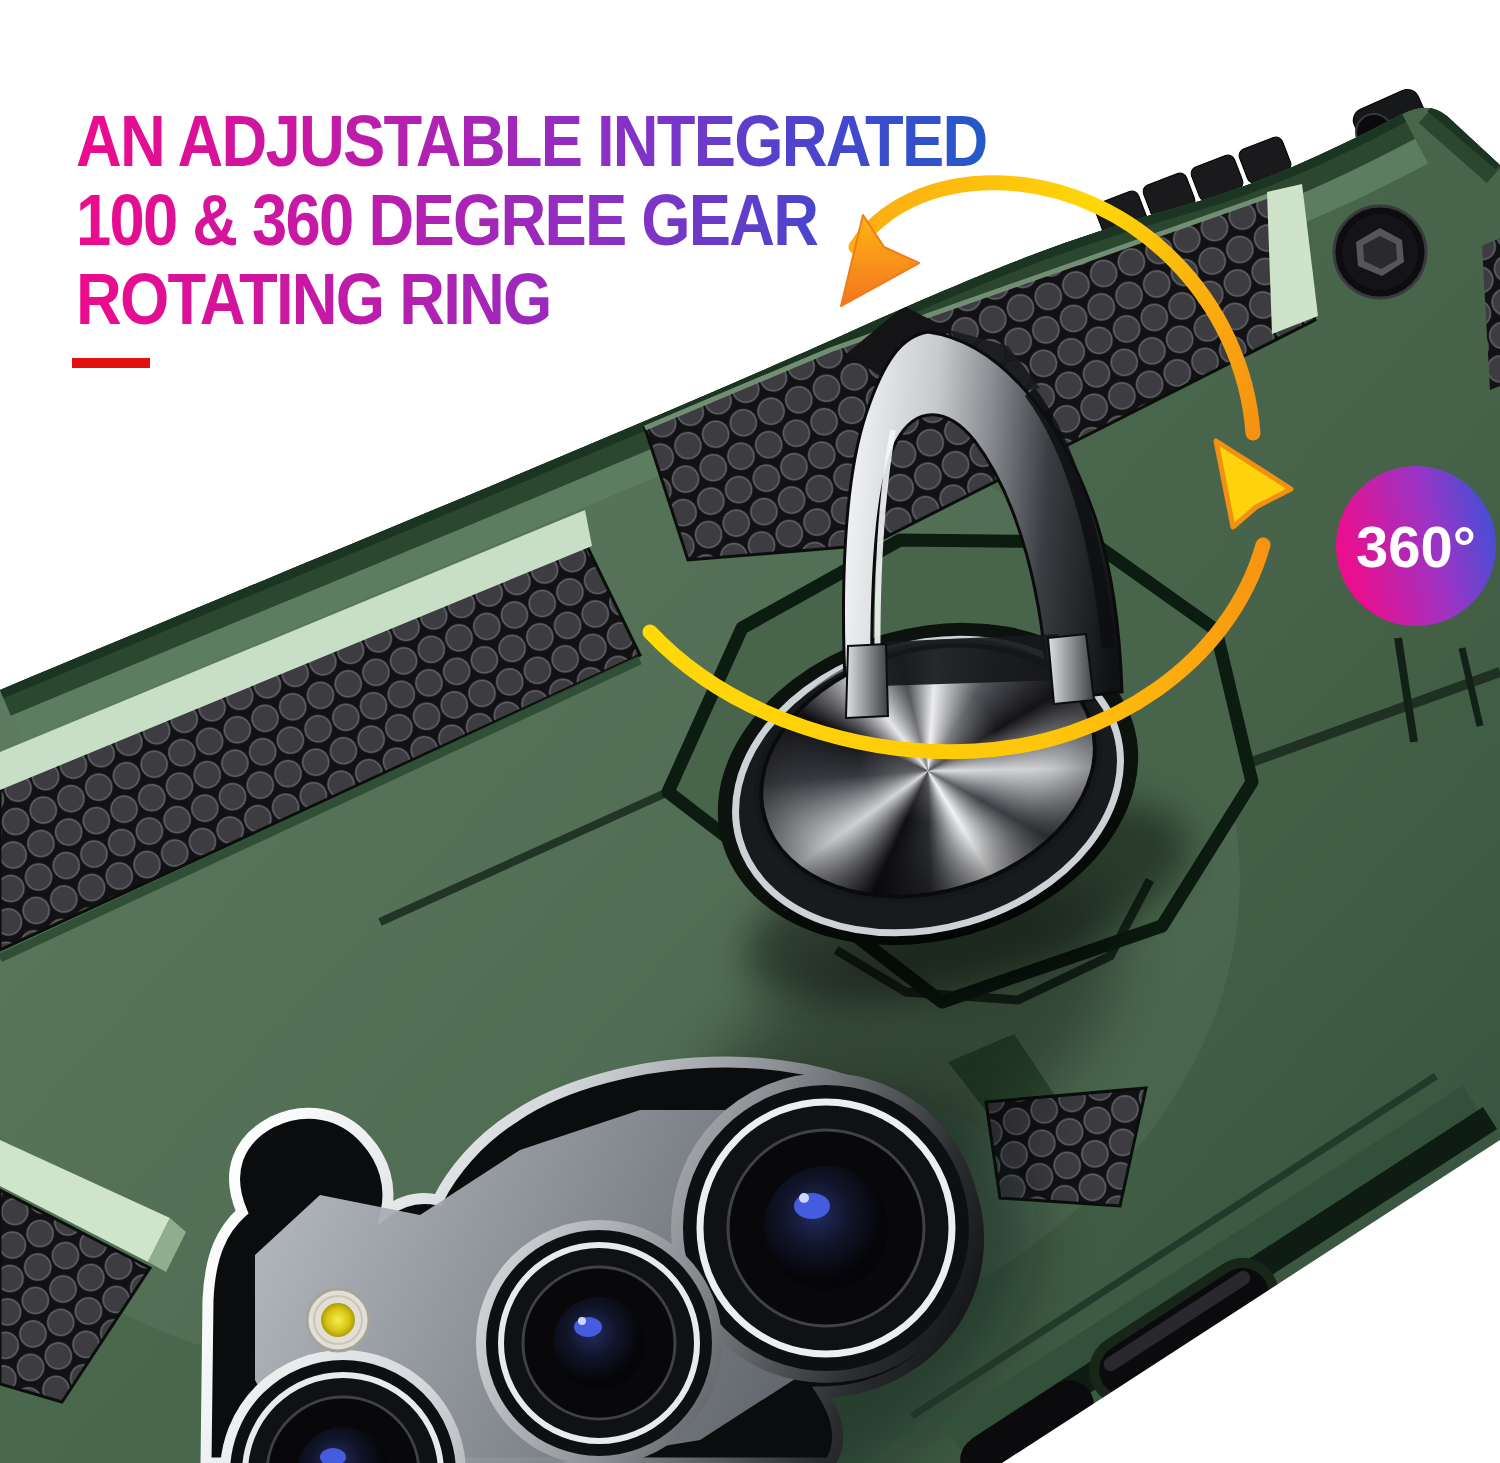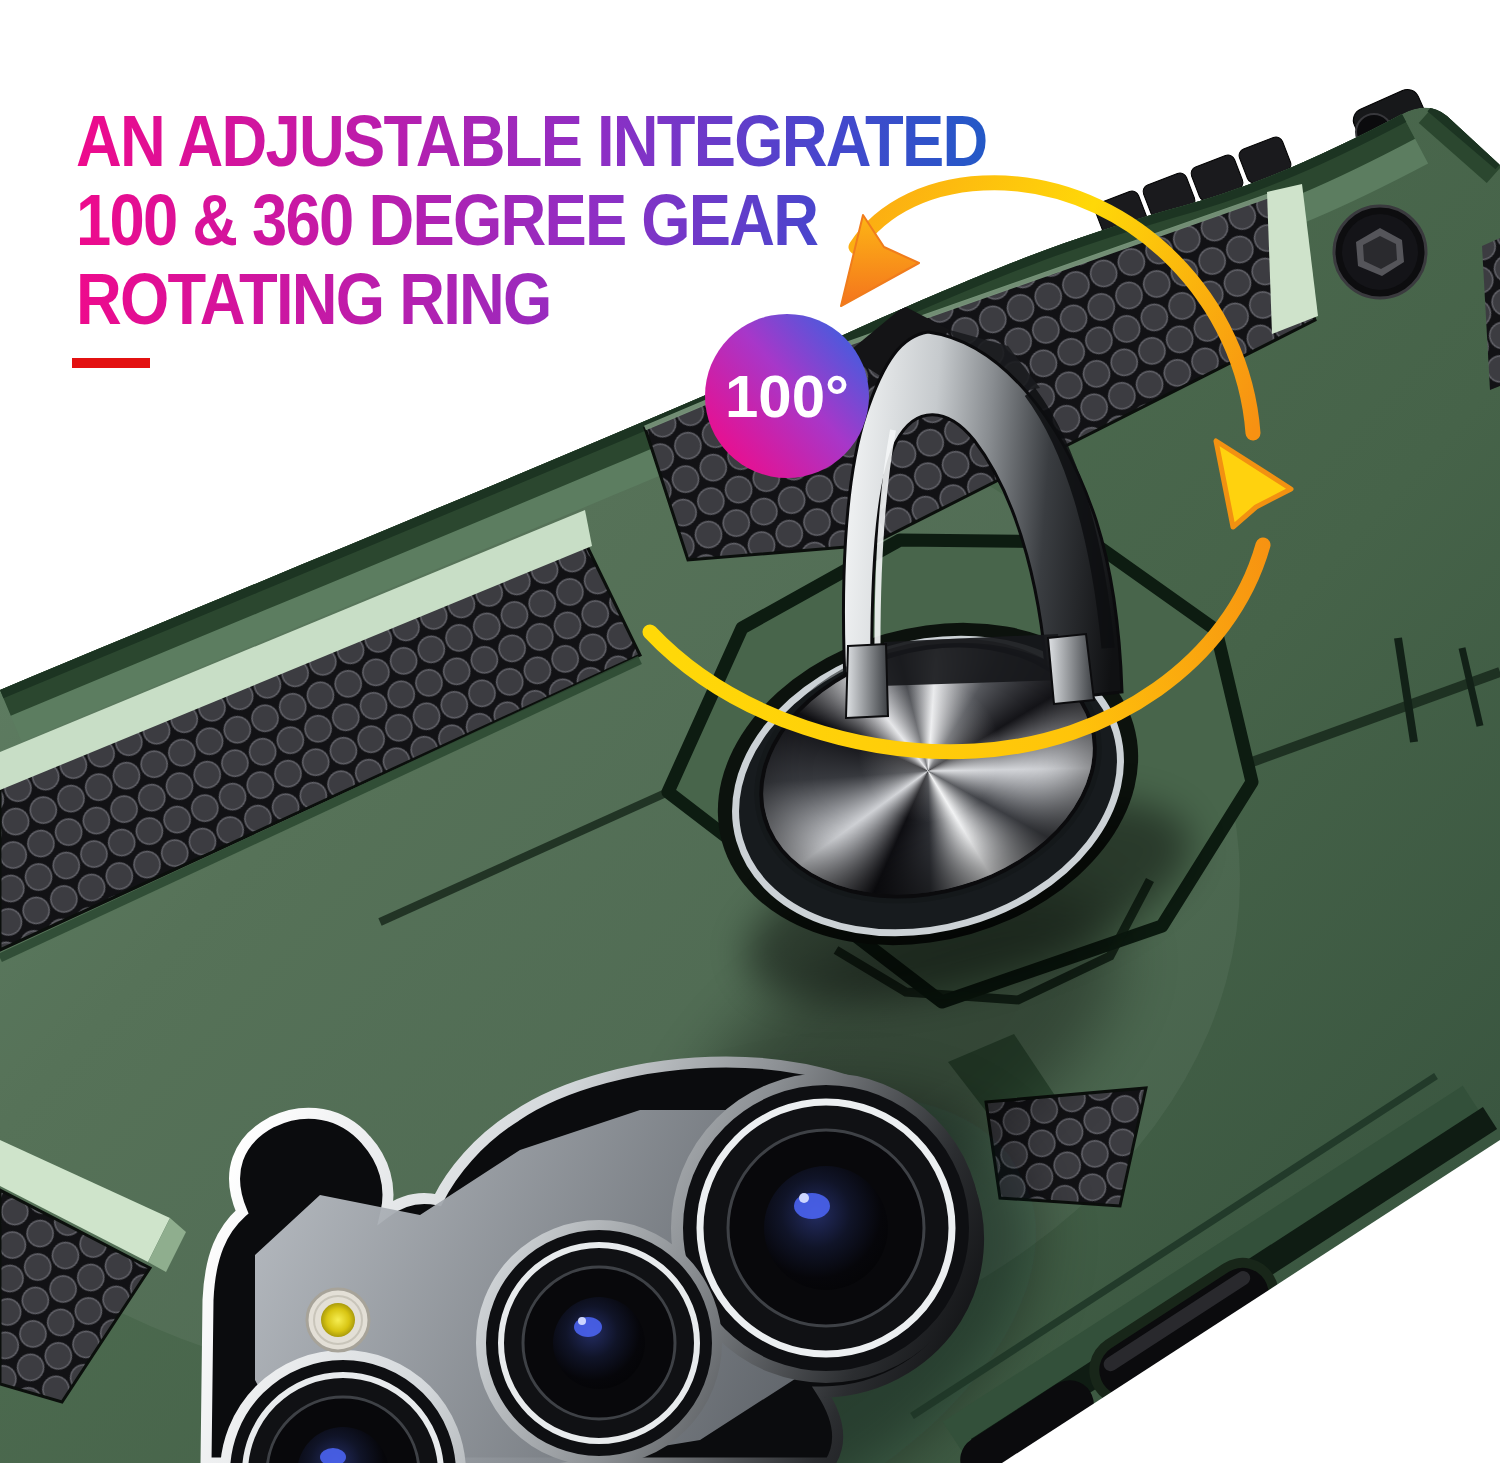--- a/index.html
+++ b/index.html
@@ -266,17 +266,17 @@
 
 
   <div class="headline">
     <div>AN ADJUSTABLE INTEGRATED</div>
     <div>100 &amp; 360 DEGREE GEAR</div>
     <div>ROTATING RING</div>
   </div>
 
   <div class="dash"></div>
 
-  <div class="callout callout-100">
-    <span>100°</span>
+  <div class="callout callout-360">
+    <span>360°</span>
   </div>
 
 </div>
 
 </body></html>

